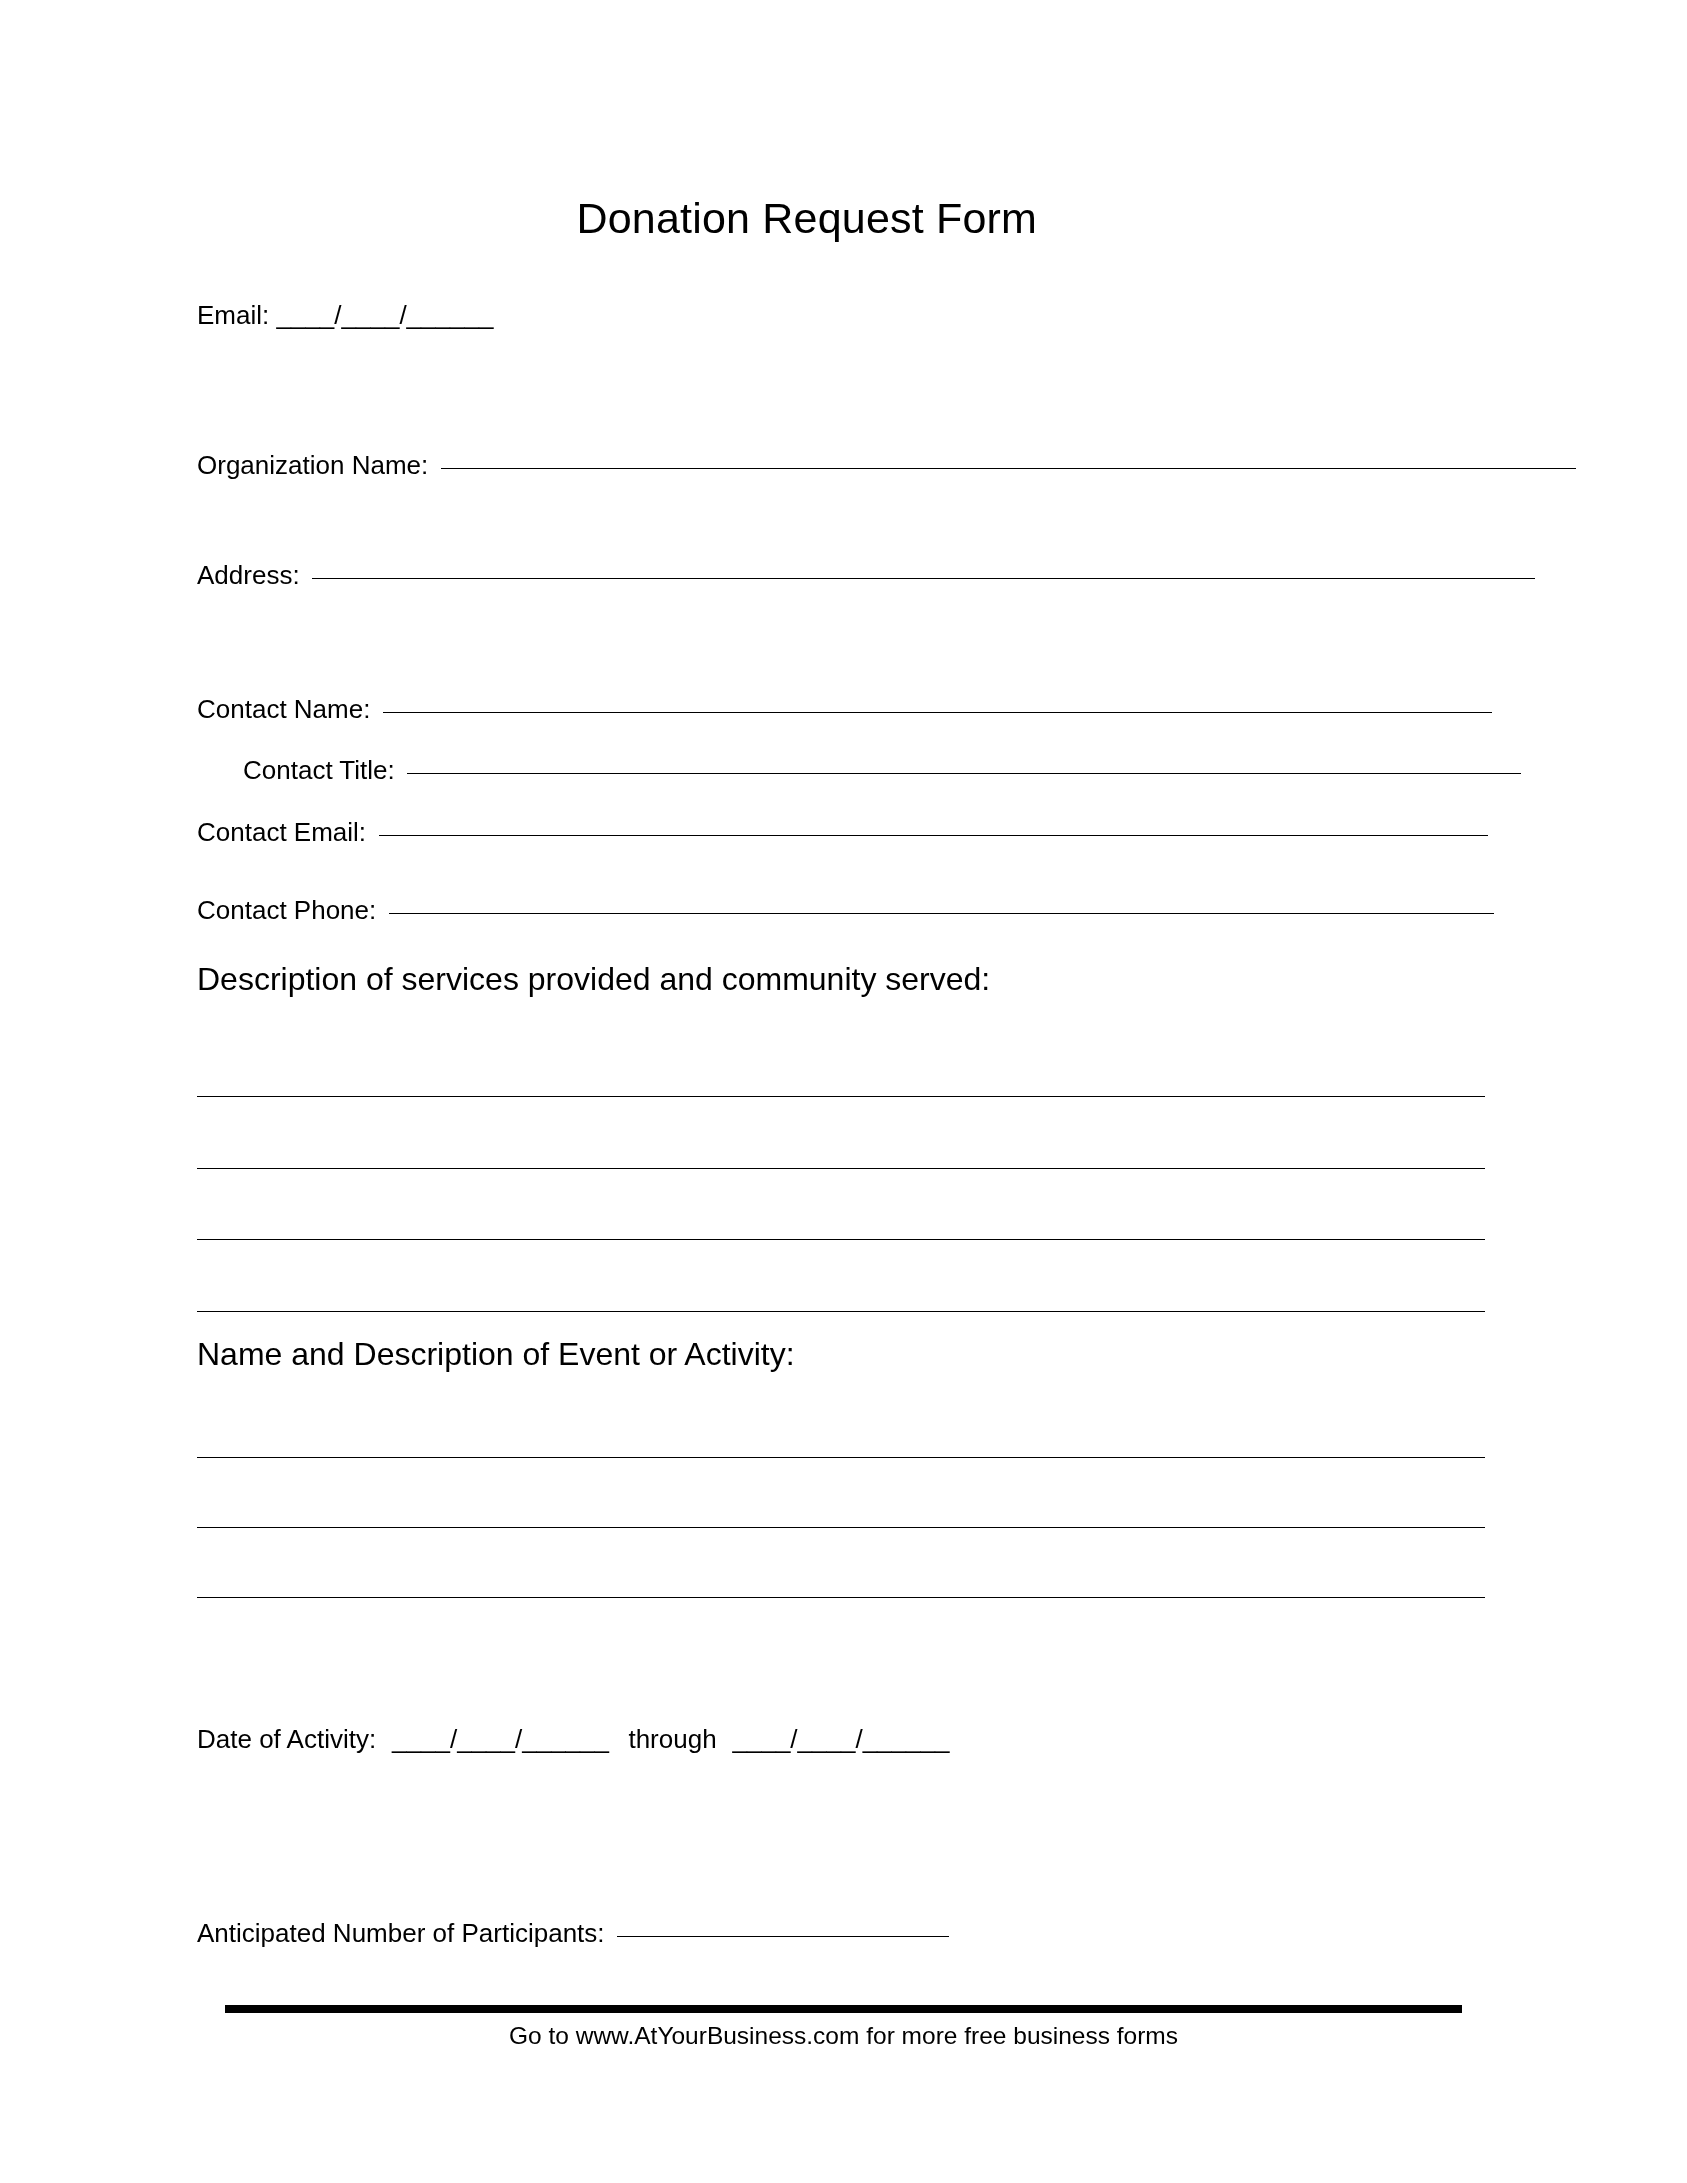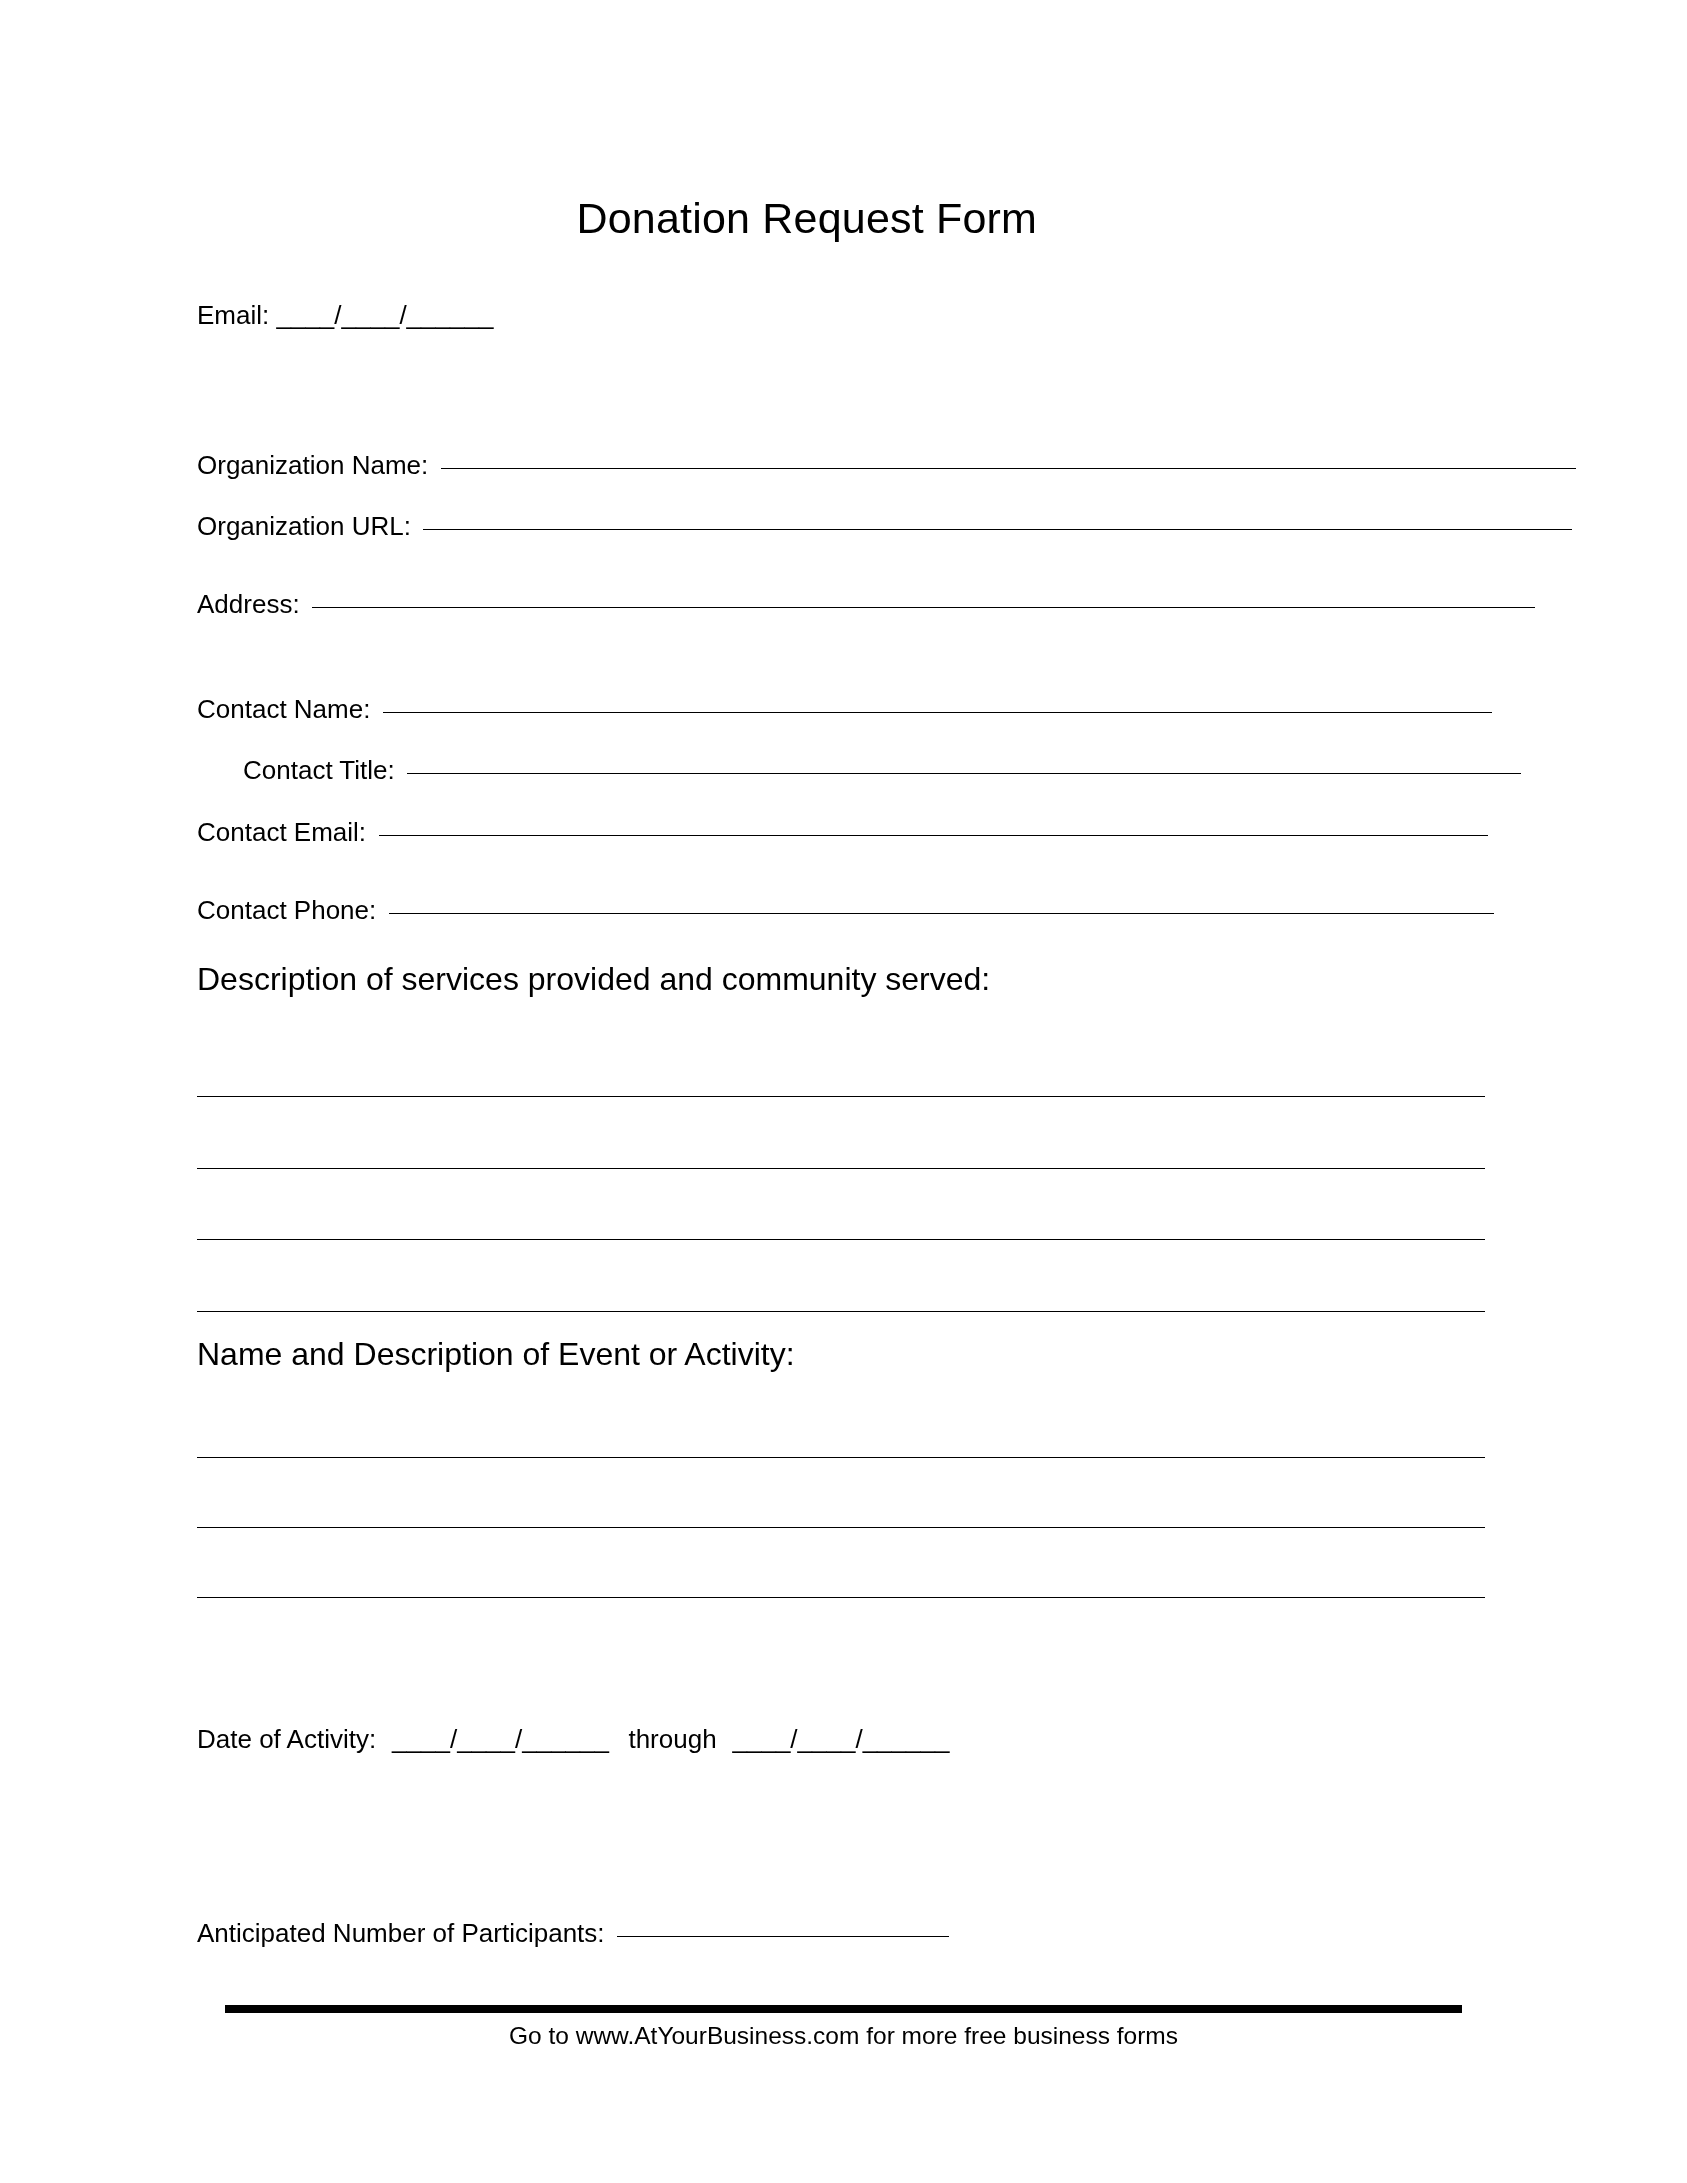--- a/index.html
+++ b/index.html
@@ -106,26 +106,22 @@
   <div class="row" style="top:301px;">
     <span class="label">Email:</span>
     <span class="dateline">____/____/______</span>
   </div>
 
   <div class="row" style="top:451px;">
     <span class="label">Organization Name:</span>
     <span class="blank" style="width:1135px;"></span>
   </div>
 
-  <div class="row" style="top:512px;">
-    <span class="label">Organization URL:</span>
-    <span class="blank" style="width:1149px;"></span>
-  </div>
 
-  <div class="row" style="top:590px;">
+  <div class="row" style="top:561px;">
     <span class="label">Address:</span>
     <span class="blank" style="width:1223px;"></span>
   </div>
 
 
   <div class="row" style="top:695px;">
     <span class="label">Contact Name:</span>
     <span class="blank" style="width:1109px;"></span>
   </div>
 

